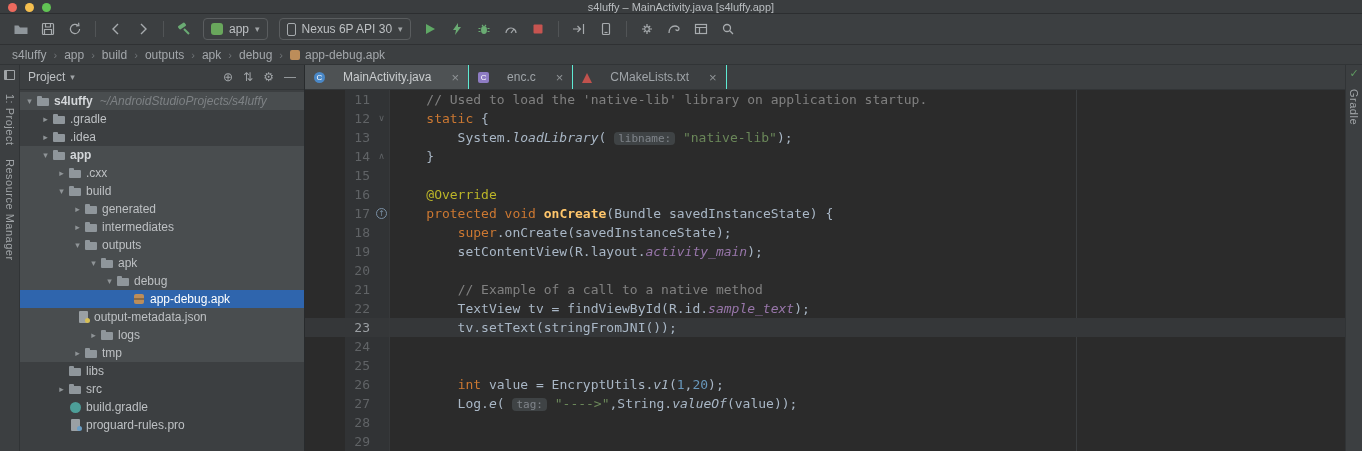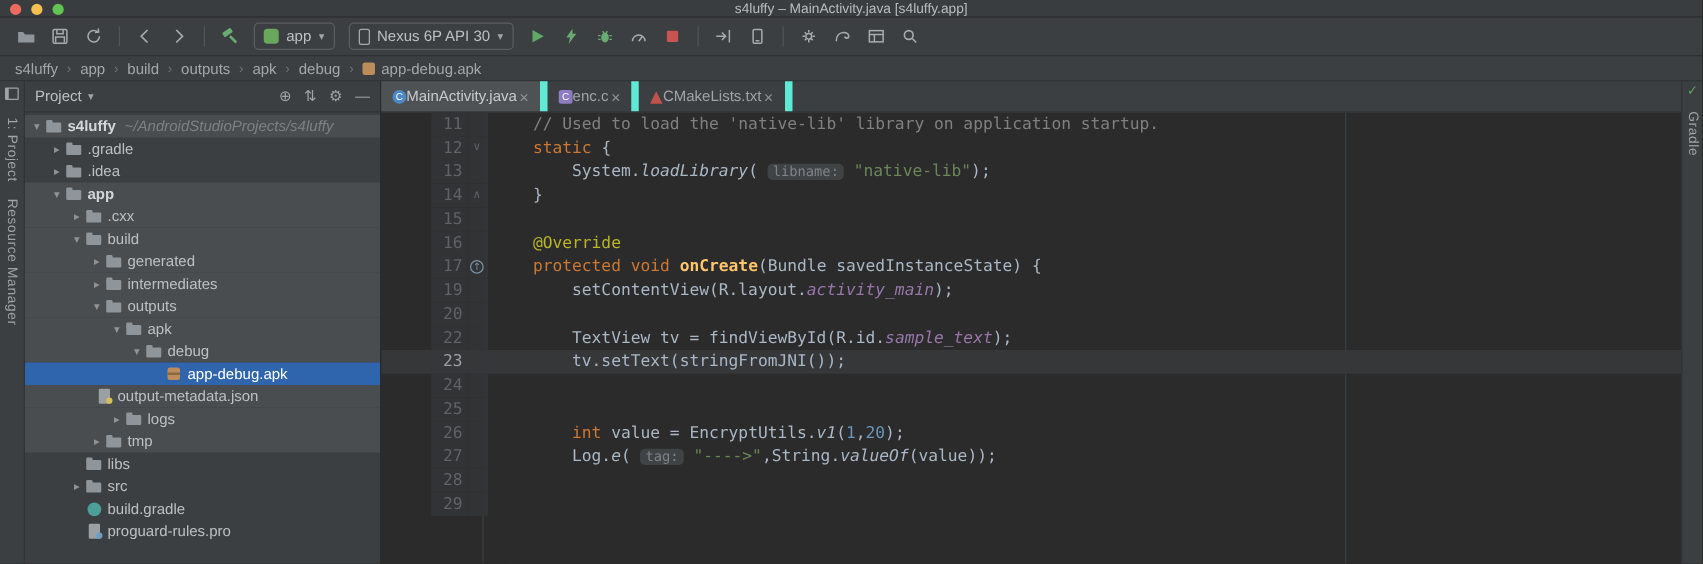--- a/index.html
+++ b/index.html
@@ -61,21 +61,21 @@
   .ic-apk::before{content:"";position:absolute;left:1px;top:5px;width:10px;height:2px;background:#8a6a44;z-index:1;}
   .ic-json::after,.ic-git::after,.ic-pro::after{content:"";position:absolute;left:2px;top:0;width:9px;height:12px;background:#9aa0a4;border-radius:1px;}
   .ic-json::before{content:"";position:absolute;right:0;bottom:0;width:5px;height:5px;background:#d6bf55;border-radius:50%;z-index:1;}
   .ic-git::before{content:"";position:absolute;right:0;bottom:0;width:5px;height:5px;background:#c77d4f;border-radius:50%;z-index:1;}
   .ic-pro::before{content:"";position:absolute;right:0;bottom:0;width:5px;height:5px;background:#6a9ec5;border-radius:50%;z-index:1;}
   .ic-gradle::after{content:"";position:absolute;left:1px;top:1px;width:11px;height:11px;border-radius:50%;background:#4d9e98;}
 
   
   .editor{flex:1;display:flex;flex-direction:column;background:#2b2b2b;min-width:0;}
   .tabbar{height:25px;background:#3c3f41;display:flex;align-items:stretch;border-bottom:1px solid #323537;}
-  .tab{display:flex;align-items:center;gap:0;padding:0 9px;font-size:12px;color:#9fa4a8;border-right:6px solid #5eead4;cursor:default;}
+  .tab{display:flex;align-items:center;gap:18px;padding:0 9px;font-size:12px;color:#9fa4a8;border-right:1px solid #5eead4;cursor:default;}
   .tab.active{background:#4e5254;color:#c9ccce;}
   .tab-x{color:#8f9396;font-size:13px;margin-left:2px;}
   .fic{display:inline-block;width:11px;height:11px;position:relative;flex:none;}
   .fic-java{border-radius:50%;background:#4a88c7;}
   .fic-java::after{content:"C";position:absolute;left:0;top:0;width:11px;text-align:center;font-size:8px;line-height:11px;color:#fff;}
   .fic-c{border-radius:2px;background:#8e7cc3;}
   .fic-c::after{content:"C";position:absolute;left:0;top:0;width:11px;text-align:center;font-size:8px;line-height:11px;color:#fff;}
   .fic-cmake{width:0;height:0;border-left:5px solid transparent;border-right:5px solid transparent;border-bottom:10px solid #c0524d;margin-top:1px;background:none;}
 
   .codewrap{position:relative;height:361px;overflow:hidden;}
@@ -412,28 +412,38 @@
             <span class="codeline"><span class="sg-t">    </span><span class="sg-ann">@Override</span></span>
           </div>
           <div class="row">
             <span class="gut">17</span>
             <span class="gicon">
               <span class="ovr">↑</span>
             </span>
             <span class="codeline"><span class="sg-t">    </span><span class="sg-kw">protected</span><span class="sg-t"> </span><span class="sg-kw">void</span><span class="sg-t"> </span><span class="sg-mth">onCreate</span><span class="sg-t">(Bundle savedInstanceState) {</span></span>
           </div>
           <div class="row">
+            <span class="gut">18</span>
+            <span class="gicon"></span>
+            <span class="codeline"><span class="sg-t">        </span><span class="sg-kw">super</span><span class="sg-t">.onCreate(savedInstanceState);</span></span>
+          </div>
+          <div class="row">
             <span class="gut">19</span>
             <span class="gicon"></span>
             <span class="codeline"><span class="sg-t">        setContentView(R.layout.</span><span class="sg-fld">activity_main</span><span class="sg-t">);</span></span>
           </div>
           <div class="row">
             <span class="gut">20</span>
             <span class="gicon"></span>
             <span class="codeline"></span>
+          </div>
+          <div class="row">
+            <span class="gut">21</span>
+            <span class="gicon"></span>
+            <span class="codeline"><span class="sg-t">        </span><span class="sg-cmt">// Example of a call to a native method</span></span>
           </div>
           <div class="row">
             <span class="gut">22</span>
             <span class="gicon"></span>
             <span class="codeline"><span class="sg-t">        TextView tv = findViewById(R.id.</span><span class="sg-fld">sample_text</span><span class="sg-t">);</span></span>
           </div>
           <div class="row caret">
             <span class="gut">23</span>
             <span class="gicon"></span>
             <span class="codeline"><span class="sg-t">        tv.setText(stringFromJNI());</span></span>

